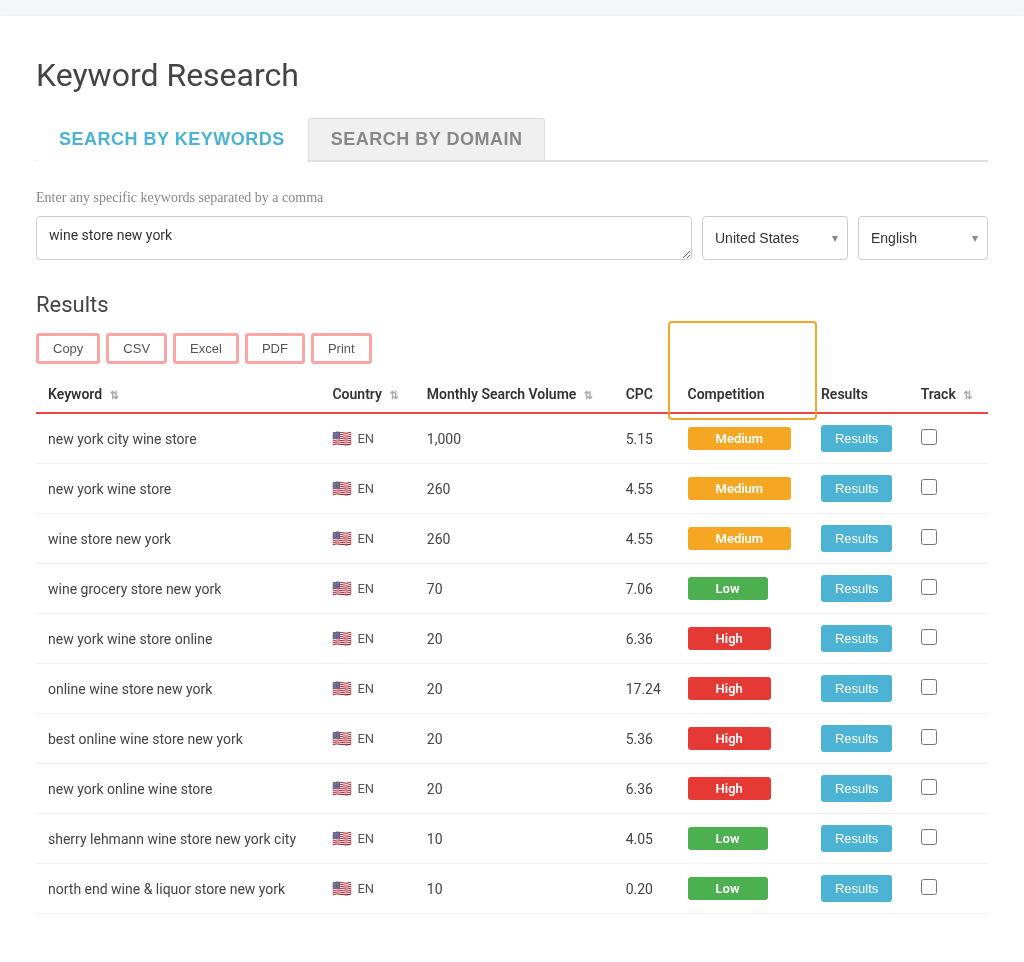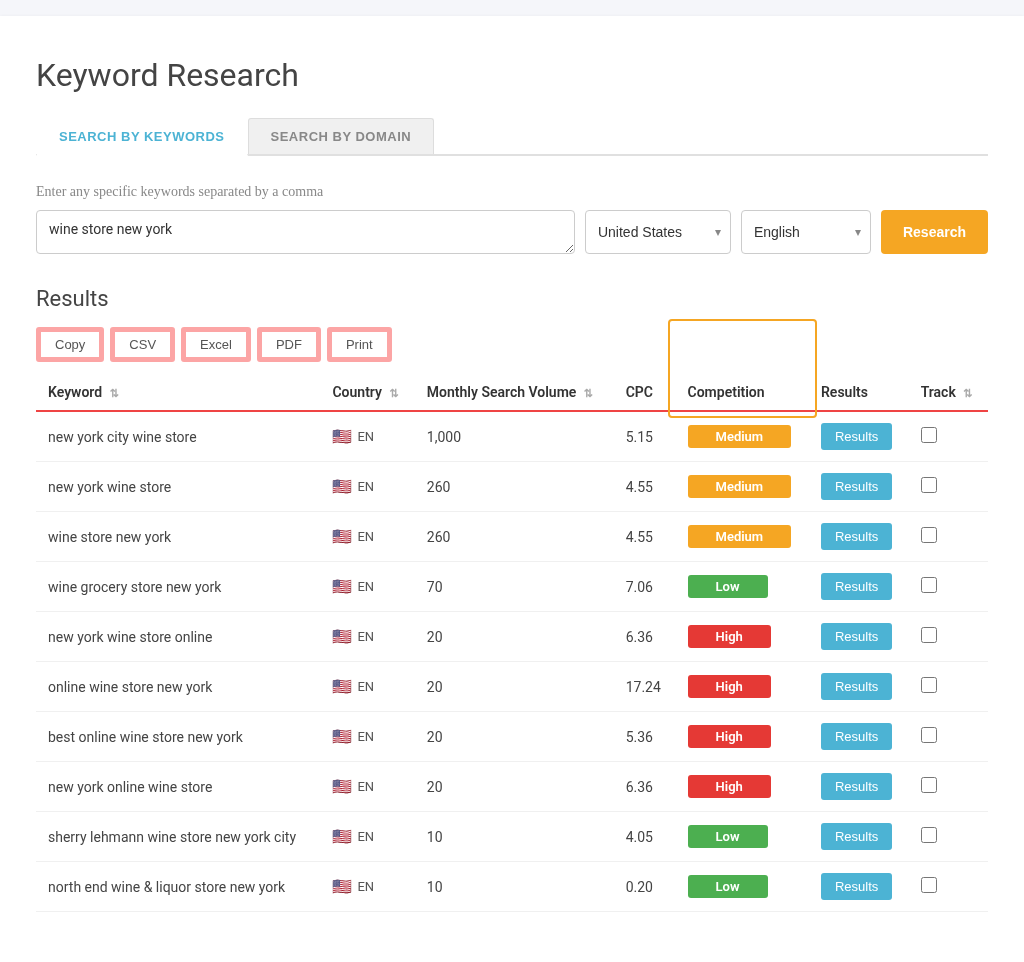--- a/index.html
+++ b/index.html
@@ -23,21 +23,21 @@
       color: #444;
       margin-bottom: 24px;
     }
     .tabs {
       display: flex;
       border-bottom: 2px solid #e0e0e0;
       margin-bottom: 28px;
     }
     .tab {
       padding: 10px 22px;
-      font-size: 13px;
+      font-size: 18px;
       font-weight: 600;
       letter-spacing: 0.5px;
       cursor: pointer;
       border: 1px solid transparent;
       border-bottom: none;
       text-transform: uppercase;
       background: none;
       outline: none;
     }
     .tab.active {
@@ -123,21 +123,21 @@
       font-weight: 400;
       color: #444;
       margin-bottom: 16px;
     }
     .toolbar {
       display: flex;
       gap: 6px;
       margin-bottom: 12px;
     }
     .toolbar-btn {
-      border: 5px solid #fca5a5;
+      border: 3px solid #fca5a5;
       background: #fff;
       border-radius: 3px;
       padding: 5px 14px;
       font-size: 13px;
       color: #555;
       cursor: pointer;
     }
     .results-table {
       width: 100%;
       border-collapse: collapse;
@@ -237,21 +237,20 @@
       </select>
     </div>
     <div class="select-wrapper">
       <select>
         <option>English</option>
         <option>Spanish</option>
         <option>French</option>
         <option>German</option>
       </select>
     </div>
-    <button class="research-btn">Research</button>
   </div>
 
   <div class="results-section">
     <h2 class="results-title">Results</h2>
 
     <div class="toolbar">
       <button class="toolbar-btn">Copy</button>
       <button class="toolbar-btn">CSV</button>
       <button class="toolbar-btn">Excel</button>
       <button class="toolbar-btn">PDF</button>

